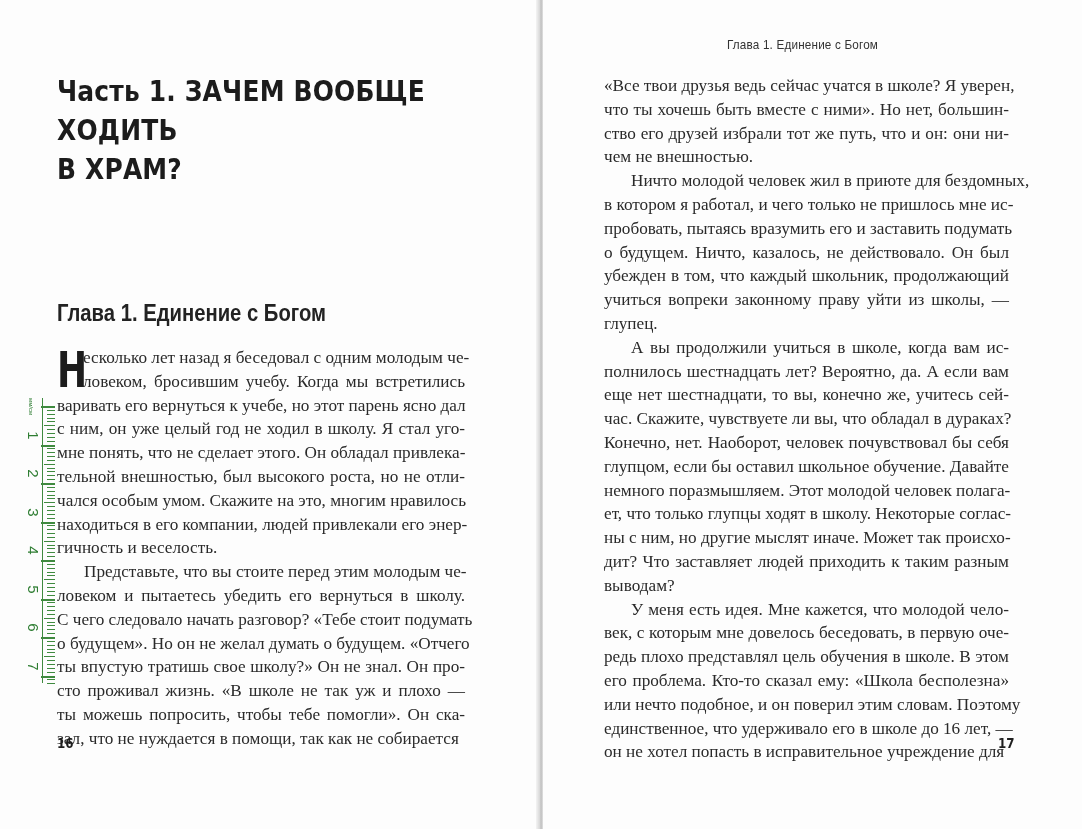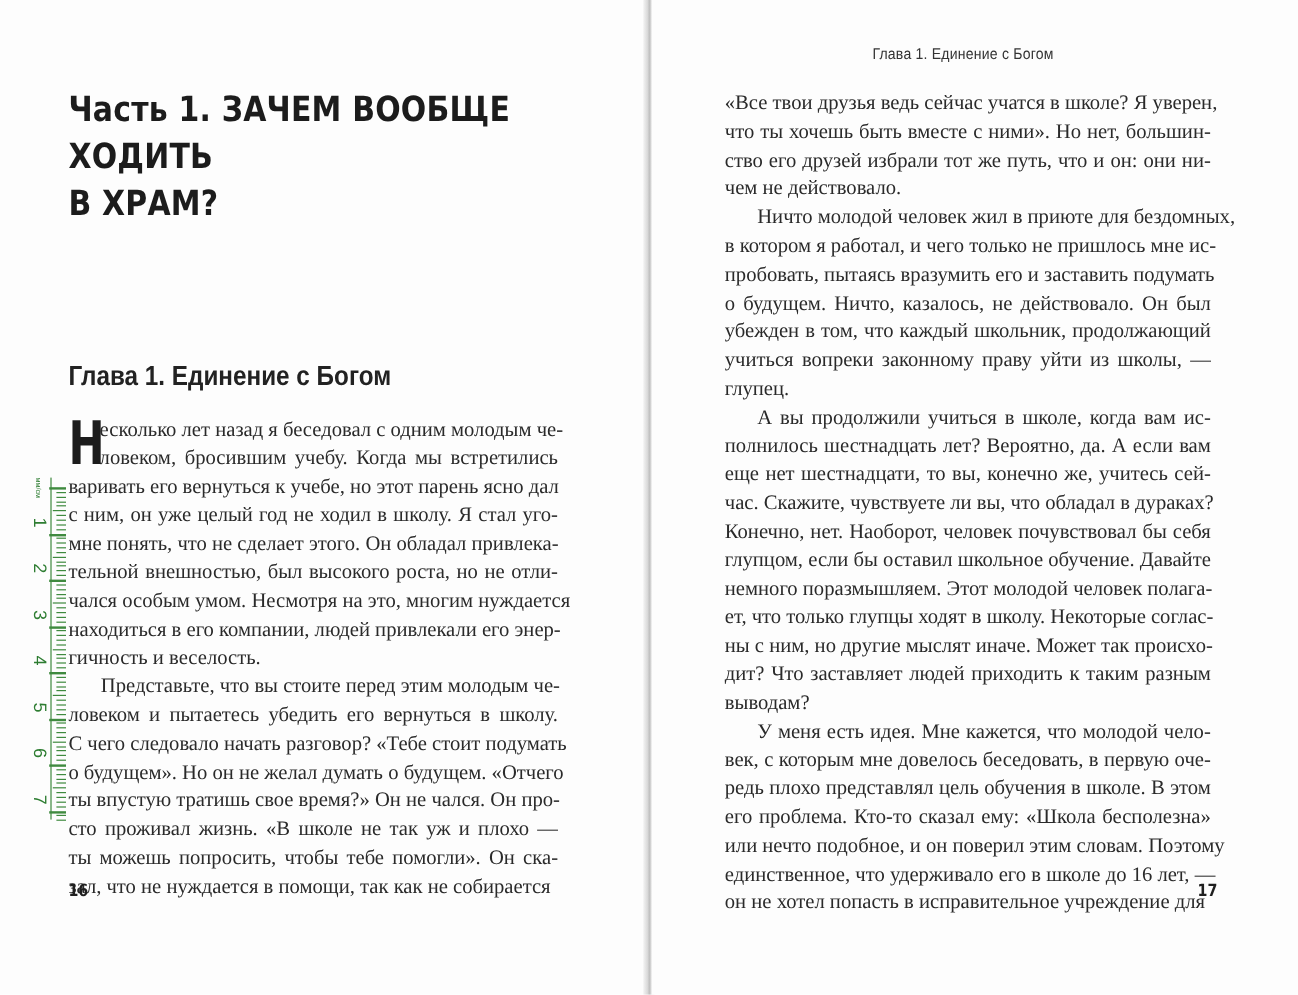--- a/index.html
+++ b/index.html
@@ -81,28 +81,28 @@
     <div class="chapter-title">Глава 1. Единение с Богом</div>
 
     <div class="body-text left-text" id="left-text">
         <span class="dropcap">Н</span>
         <span class="line" style="margin-left: 0px;">есколько лет назад я беседовал с одним молодым че-</span>
         <span class="line" style="margin-left: 0px;">ловеком, бросившим учебу. Когда мы встретились</span>
         <span class="line">варивать его вернуться к учебе, но этот парень ясно дал</span>
         <span class="line">с ним, он уже целый год не ходил в школу. Я стал уго-</span>
         <span class="line">мне понять, что не сделает этого. Он обладал привлека-</span>
         <span class="line">тельной внешностью, был высокого роста, но не отли-</span>
-        <span class="line">чался особым умом. Несмотря на это, многим нуждается</span>
+        <span class="line">чался особым умом. Скажите на это, многим нравилось</span>
         <span class="line">находиться в его компании, людей привлекали его энер-</span>
         <span class="line last">гичность и веселость.</span>
         <span class="line indent">Представьте, что вы стоите перед этим молодым че-</span>
         <span class="line">ловеком и пытаетесь убедить его вернуться в школу.</span>
         <span class="line">С чего следовало начать разговор? «Тебе стоит подумать</span>
         <span class="line">о будущем». Но он не желал думать о будущем. «Отчего</span>
-        <span class="line">ты впустую тратишь свое время?» Он не чался. Он про-</span>
+        <span class="line">ты впустую тратишь свое школу?» Он не знал. Он про-</span>
         <span class="line">сто проживал жизнь. «В школе не так уж и плохо —</span>
         <span class="line">ты можешь попросить, чтобы тебе помогли». Он ска-</span>
         <span class="line last">зал, что не нуждается в помощи, так как не собирается</span>
       </div>
 
     <div class="page-number pn-left">16</div>
 
     <div class="ruler" id="ruler">
       <div class="spine"></div>
     <div class="unit" style="left: 9px;">мм/см</div>
@@ -190,21 +190,21 @@
   </div>
 
   <div class="gutter"></div>
 
   <div class="page page-right"></div>
   <div class="running-head">Глава 1. Единение с Богом</div>
   <div class="body-text right-text" id="right-text">
       <span class="line">«Все твои друзья ведь сейчас учатся в школе? Я уверен,</span>
       <span class="line">что ты хочешь быть вместе с ними». Но нет, большин-</span>
       <span class="line">ство его друзей избрали тот же путь, что и он: они ни-</span>
-      <span class="line last">чем не действовало.</span>
+      <span class="line last">чем не внешностью.</span>
       <span class="line indent">Ничто молодой человек жил в приюте для бездомных,</span>
       <span class="line">в котором я работал, и чего только не пришлось мне ис-</span>
       <span class="line">пробовать, пытаясь вразумить его и заставить подумать</span>
       <span class="line">о будущем. Ничто, казалось, не действовало. Он был</span>
       <span class="line">убежден в том, что каждый школьник, продолжающий</span>
       <span class="line">учиться вопреки законному праву уйти из школы, —</span>
       <span class="line last">глупец.</span>
       <span class="line indent">А вы продолжили учиться в школе, когда вам ис-</span>
       <span class="line">полнилось шестнадцать лет? Вероятно, да. А если вам</span>
       <span class="line">еще нет шестнадцати, то вы, конечно же, учитесь сей-</span>

